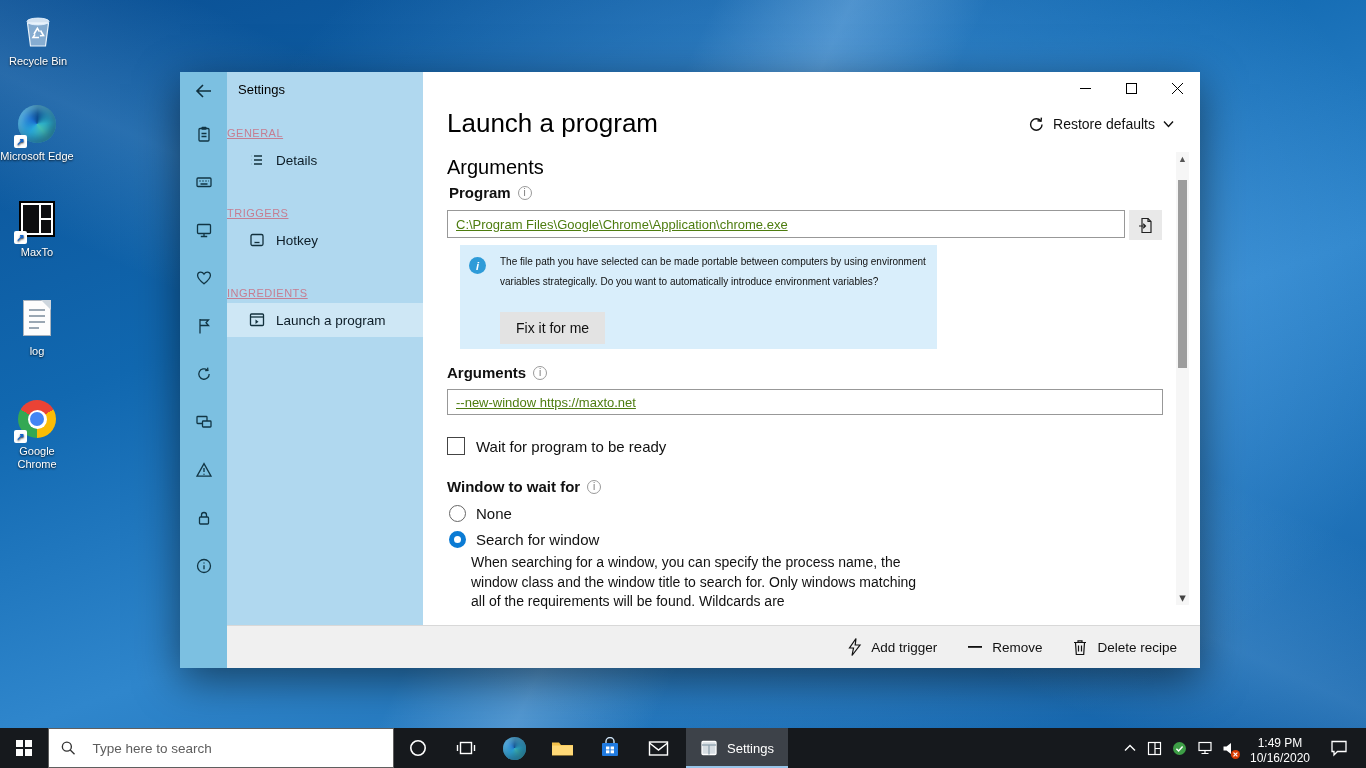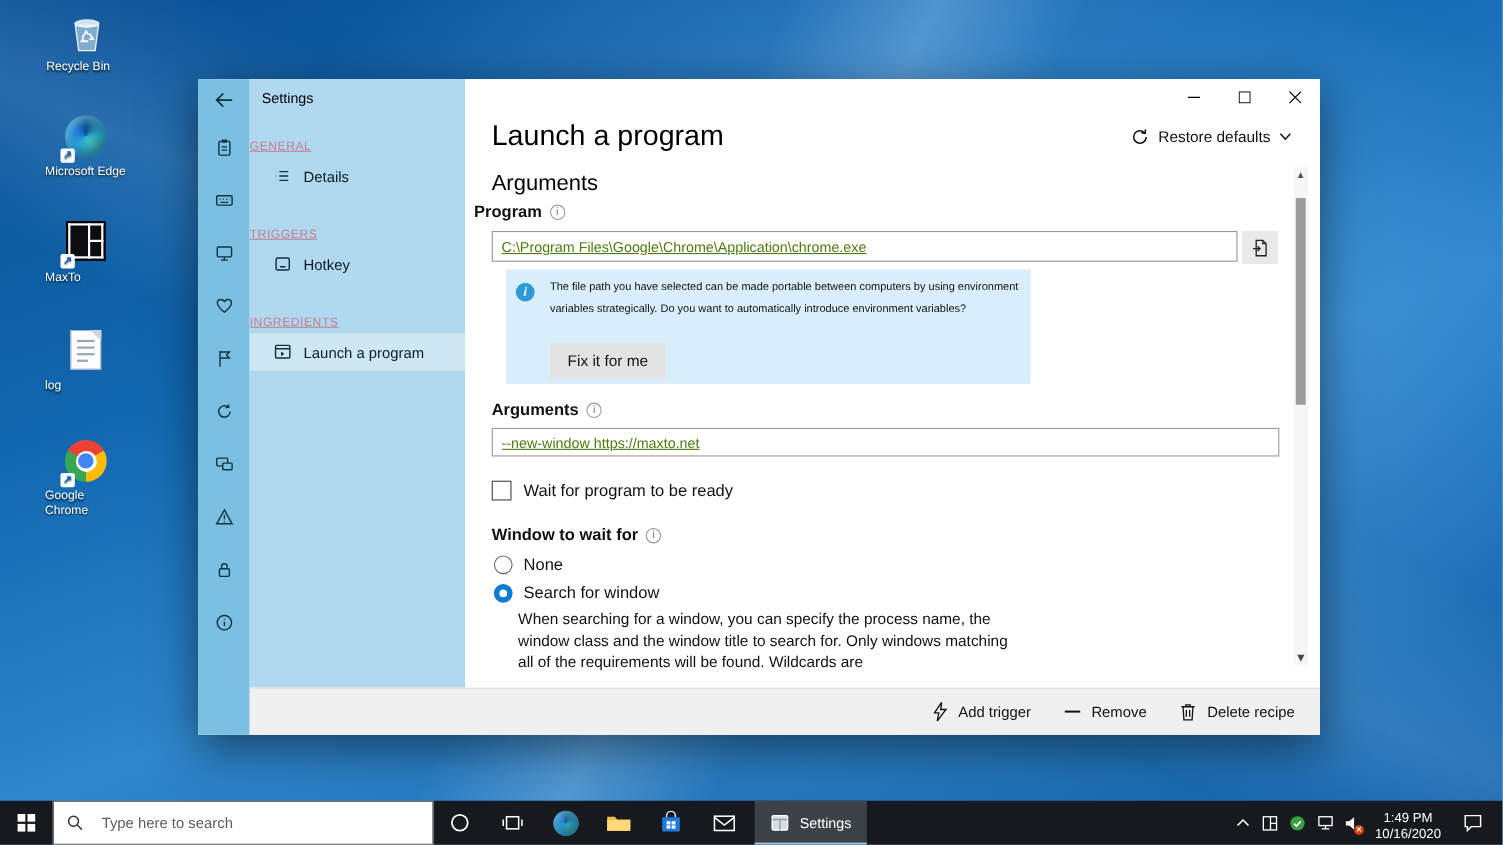--- a/index.html
+++ b/index.html
@@ -7,22 +7,22 @@
   body{font-family:"Liberation Sans",sans-serif;position:relative;background:#0f63ad;}
 
   
   .desktop{position:absolute;inset:0 0 40px 0;
     background:
       radial-gradient(980px 760px at 60% 40%, rgba(130,195,255,.50), rgba(130,195,255,0) 62%),
       linear-gradient(115deg, rgba(255,255,255,0) 42%, rgba(190,225,255,.30) 50%, rgba(255,255,255,0) 58%),
       linear-gradient(205deg, rgba(255,255,255,0) 40%, rgba(170,215,255,.18) 52%, rgba(255,255,255,0) 62%),
       linear-gradient(160deg,#0a4f93 0%,#1168b0 34%,#2f86cc 60%,#1261a8 100%);
   }
-  .dicon{position:absolute;width:74px;text-align:left;color:#fff;font-size:11px;line-height:13px;
-    text-shadow:0 1px 2px rgba(0,0,0,.85);cursor:pointer;margin-left:41px;}
+  .dicon{position:absolute;width:74px;text-align:center;color:#fff;font-size:11px;line-height:13px;
+    text-shadow:0 1px 2px rgba(0,0,0,.85);cursor:pointer;}
   .ig{width:40px;height:40px;margin:0 auto 5px;position:relative;}
   .scut{position:absolute;left:-3px;bottom:-3px;width:13px;height:13px;background:#fff;border-radius:2px;
     display:flex;align-items:center;justify-content:center;font-size:10px;color:#1464c8;font-weight:700;}
   .edge-logo{width:38px;height:38px;margin:1px auto;border-radius:50%;
     background:conic-gradient(from 140deg,#46c3b7,#2aabdc 22%,#1b6fd0 46%,#0b4a8f 62%,#2fb3c9 85%,#46c3b7);
     box-shadow:inset -4px -5px 10px rgba(6,42,94,.55), inset 3px 4px 8px rgba(170,255,240,.5);}
   .maxto-logo{width:36px;height:36px;margin:2px auto;background:#0d0d0f;border:2px solid #000;position:relative;}
   .maxto-logo i{position:absolute;background:#fff;}
   .chrome-logo{width:38px;height:38px;margin:1px auto;border-radius:50%;position:relative;
     background:conic-gradient(from -60deg,#ea4335 0 120deg,#fbbc05 120deg 240deg,#34a853 240deg 360deg);}
@@ -309,21 +309,21 @@
             <path d="M13.4 1.6l-.4 3.6-3.5-.5"></path>
           </svg>
           <span>Restore defaults</span>
           <svg width="11" height="8" viewBox="0 0 11 8" fill="none" stroke="#111" stroke-width="1.4">
             <path d="M1 1.5 5.5 6.5 10 1.5"></path>
           </svg>
         </div>
 
         <div class="h2">Arguments</div>
 
-        <div class="lbl" style="left:8px;top:112px;">
+        <div class="lbl" style="left:26px;top:112px;">
           <span>Program</span>
           <span class="inf"></span>
         </div>
         <input class="inp" style="left: 24px; top: 138px; width: 678px;" value="C:\Program Files\Google\Chrome\Application\chrome.exe">
         <button class="browse">
           <svg width="16" height="17" viewBox="0 0 16 17" fill="none" stroke="#222" stroke-width="1.2">
             <path d="M4 1.5h6l3 3v11H4z"></path>
               <path d="M10 1.5v3h3"></path>
               <path d="M1 9h6M5.2 6.8 7.5 9l-2.3 2.2"></path>
           </svg>

